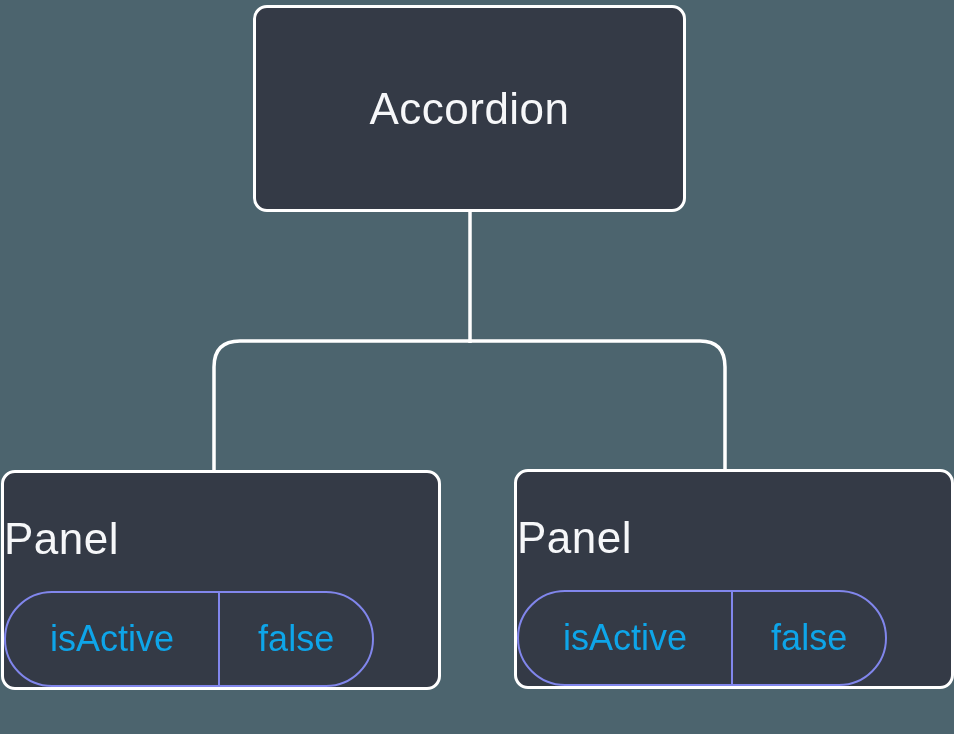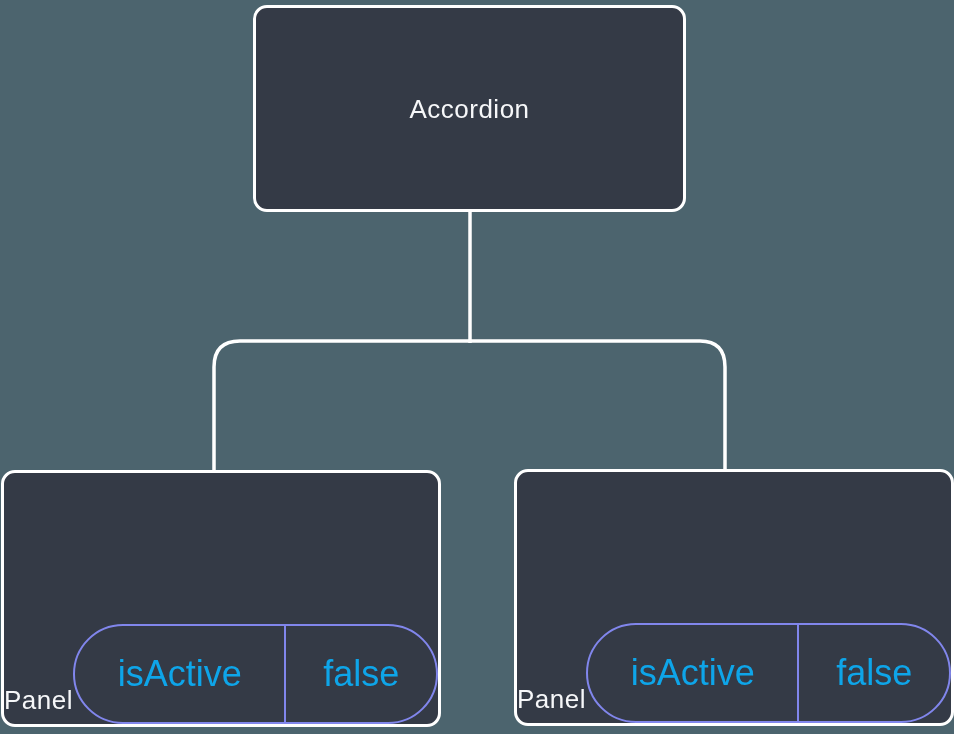--- a/index.html
+++ b/index.html
@@ -35,32 +35,32 @@
     left: 253px;
     top: 5px;
     width: 433px;
     height: 207px;
     display: flex;
     align-items: center;
     justify-content: center;
   }
   .node-title {
     color: #F6F7F9;
-    font-size: 26px;
+    font-size: 44px;
     font-weight: 500;
     letter-spacing: 0.5px;
     line-height: 48px;
   }
   .panel-node {
     top: 470px;
     width: 440px;
-    height: 257px;
+    height: 220px;
     display: flex;
-    flex-direction: row;
-    align-items: flex-end;
+    flex-direction: column;
+    align-items: flex-start;
     padding-top: 42px;
   }
   .panel-left  { left: 1px; }
   .panel-right { left: 514px; top: 469px; }
   .prop-pill {
     margin-top: 28px;
     width: 370px;
     height: 100px;
     box-sizing: border-box;
     border: 2px solid #8186EC;

